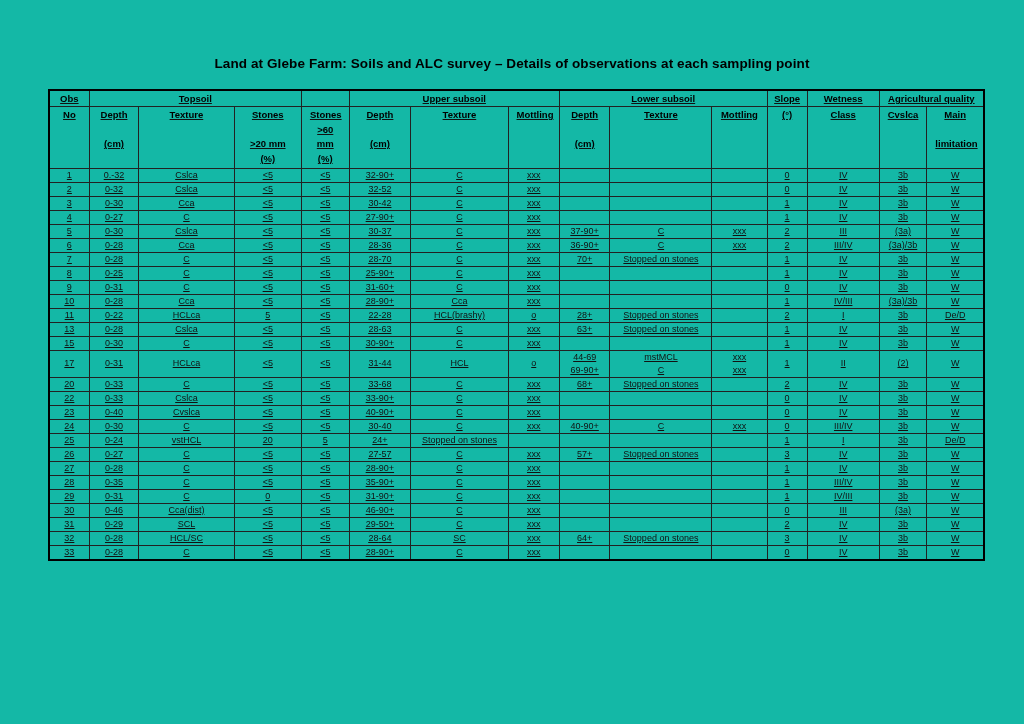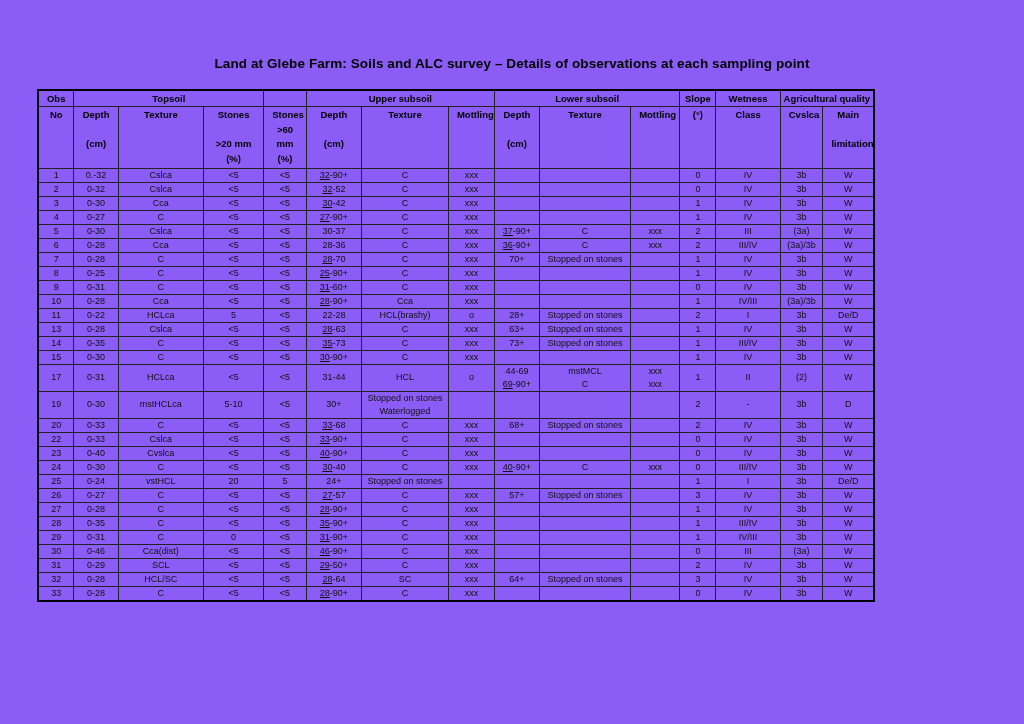--- a/index.html
+++ b/index.html
@@ -1,43 +1,44 @@
 <!DOCTYPE html>
 <html><head>
 <meta charset="utf-8">
 <style>
   html, body { margin: 0; padding: 0; background: #ffffff; }
   .page {
     position: relative;
     width: 1024px;
     height: 724px;
-    background: #8b5cf6;
+    background: #14b8a6;
     font-family: "Liberation Sans", sans-serif;
     color: #111111;
     overflow: hidden;
   }
   .doc-title {
     position: absolute;
     top: 56px;
     left: 0;
     width: 100%;
     text-align: center;
     font-weight: bold;
     font-size: 13.5px;
     letter-spacing: 0.1px;
     color: #000000;
   }
   table.obs-table {
     position: absolute;
-    left: 37px;
+    left: 48px;
     top: 89px;
-    width: 838px;
+    width: 937px;
     border-collapse: collapse;
     table-layout: fixed;
     border: 2px solid #000000;
+    text-decoration: underline;
   }
   .obs-table th, .obs-table td {
     border: 1px solid #222222;
     text-align: center;
     overflow: hidden;
   }
   .obs-table thead th {
     font-weight: bold;
     color: #000000;
     white-space: pre-line;
@@ -331,37 +332,20 @@
           <td>xxx</td>
           <td>63+</td>
           <td>Stopped on stones</td>
           <td></td>
           <td>1</td>
           <td>IV</td>
           <td>3b</td>
           <td>W</td>
         </tr>
         <tr>
-          <td>14</td>
-          <td>0-35</td>
-          <td>C</td>
-          <td>&lt;5</td>
-          <td>&lt;5</td>
-          <td><u>35</u>-73</td>
-          <td>C</td>
-          <td>xxx</td>
-          <td>73+</td>
-          <td>Stopped on stones</td>
-          <td></td>
-          <td>1</td>
-          <td>III/IV</td>
-          <td>3b</td>
-          <td>W</td>
-        </tr>
-        <tr>
           <td>15</td>
           <td>0-30</td>
           <td>C</td>
           <td>&lt;5</td>
           <td>&lt;5</td>
           <td><u>30</u>-90+</td>
           <td>C</td>
           <td>xxx</td>
           <td></td>
           <td></td>
@@ -380,37 +364,20 @@
           <td>31-44</td>
           <td>HCL</td>
           <td>o</td>
           <td>44-69<br><u>69</u>-90+</td>
           <td>mstMCL<br>C</td>
           <td>xxx<br>xxx</td>
           <td>1</td>
           <td>II</td>
           <td>(2)</td>
           <td>W</td>
-        </tr>
-        <tr>
-          <td>19</td>
-          <td>0-30</td>
-          <td>mstHCLca</td>
-          <td>5-10</td>
-          <td>&lt;5</td>
-          <td>30+</td>
-          <td>Stopped on stones<br>Waterlogged</td>
-          <td></td>
-          <td></td>
-          <td></td>
-          <td></td>
-          <td>2</td>
-          <td>-</td>
-          <td>3b</td>
-          <td>D</td>
         </tr>
         <tr>
           <td>20</td>
           <td>0-33</td>
           <td>C</td>
           <td>&lt;5</td>
           <td>&lt;5</td>
           <td><u>33</u>-68</td>
           <td>C</td>
           <td>xxx</td>

